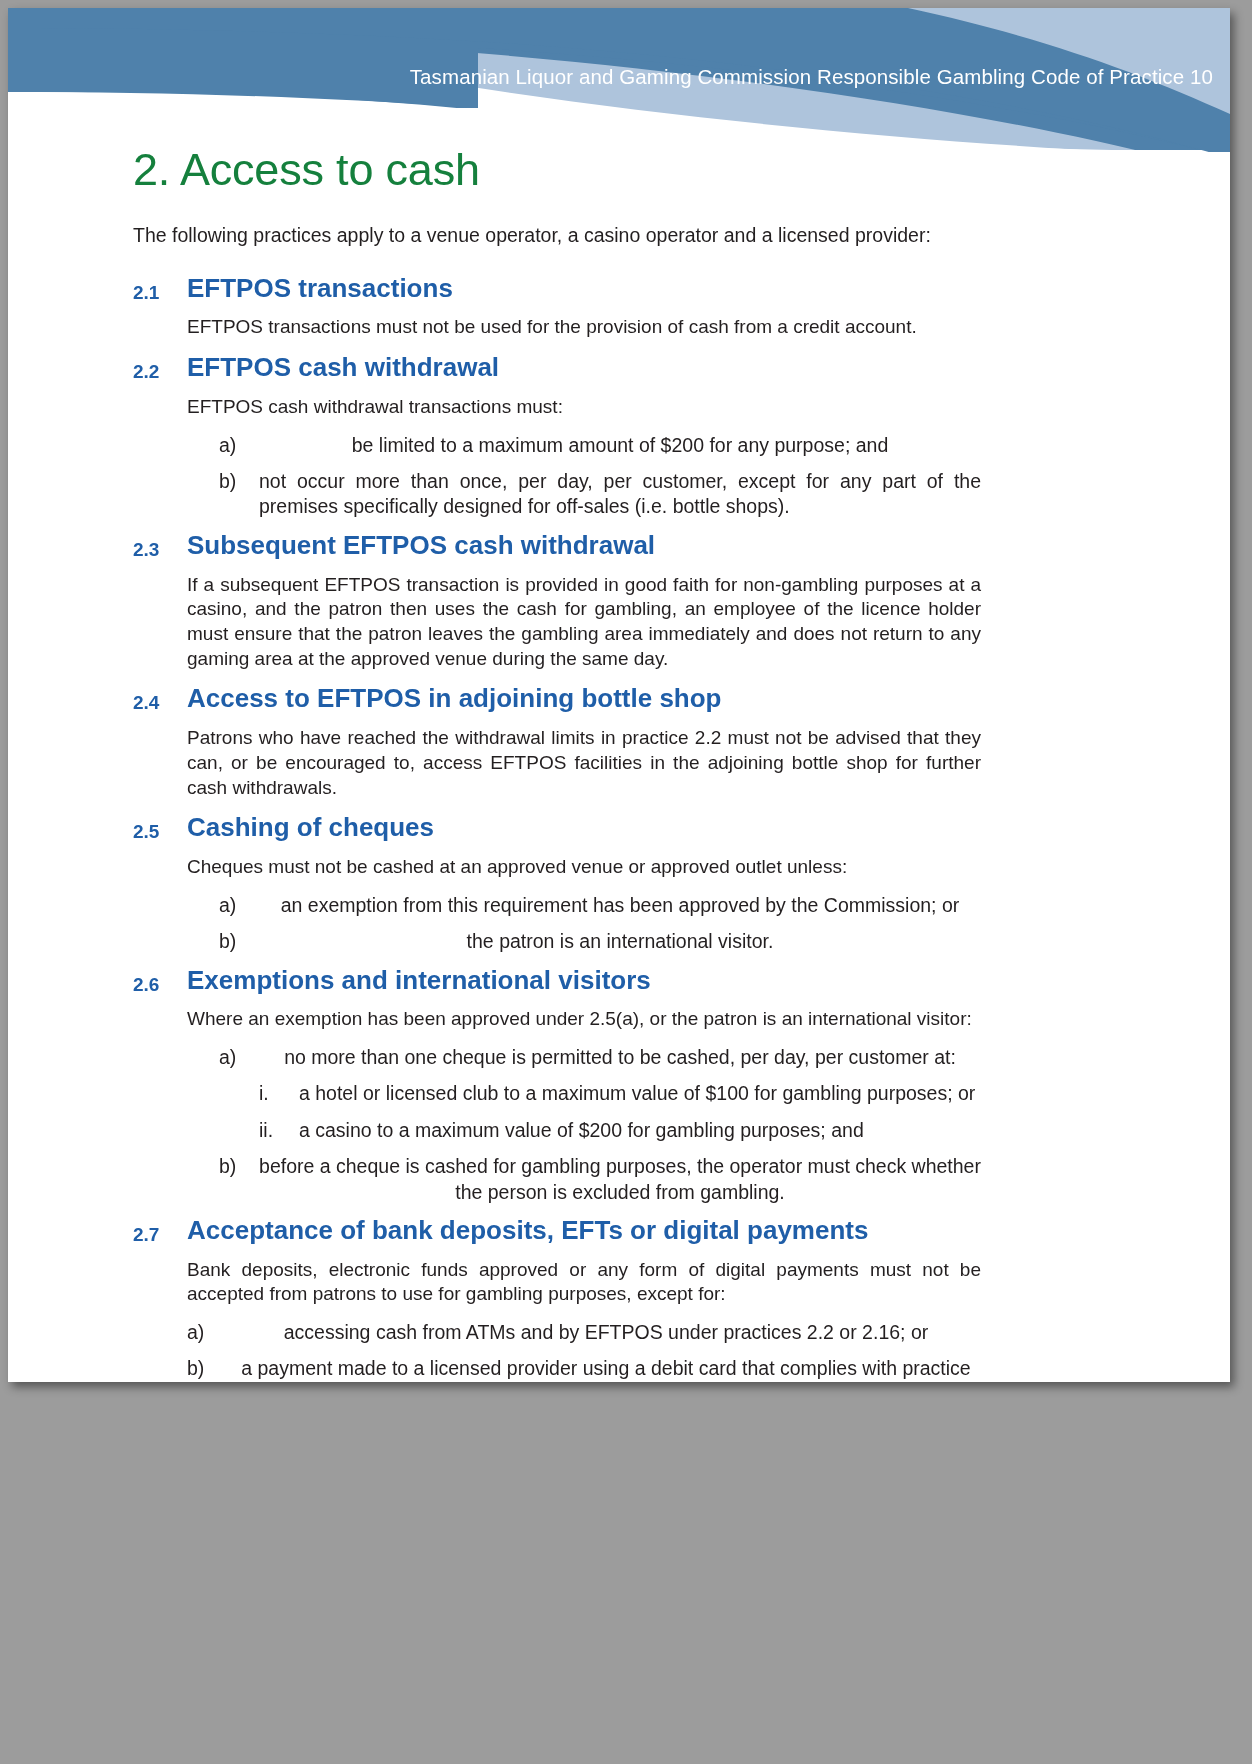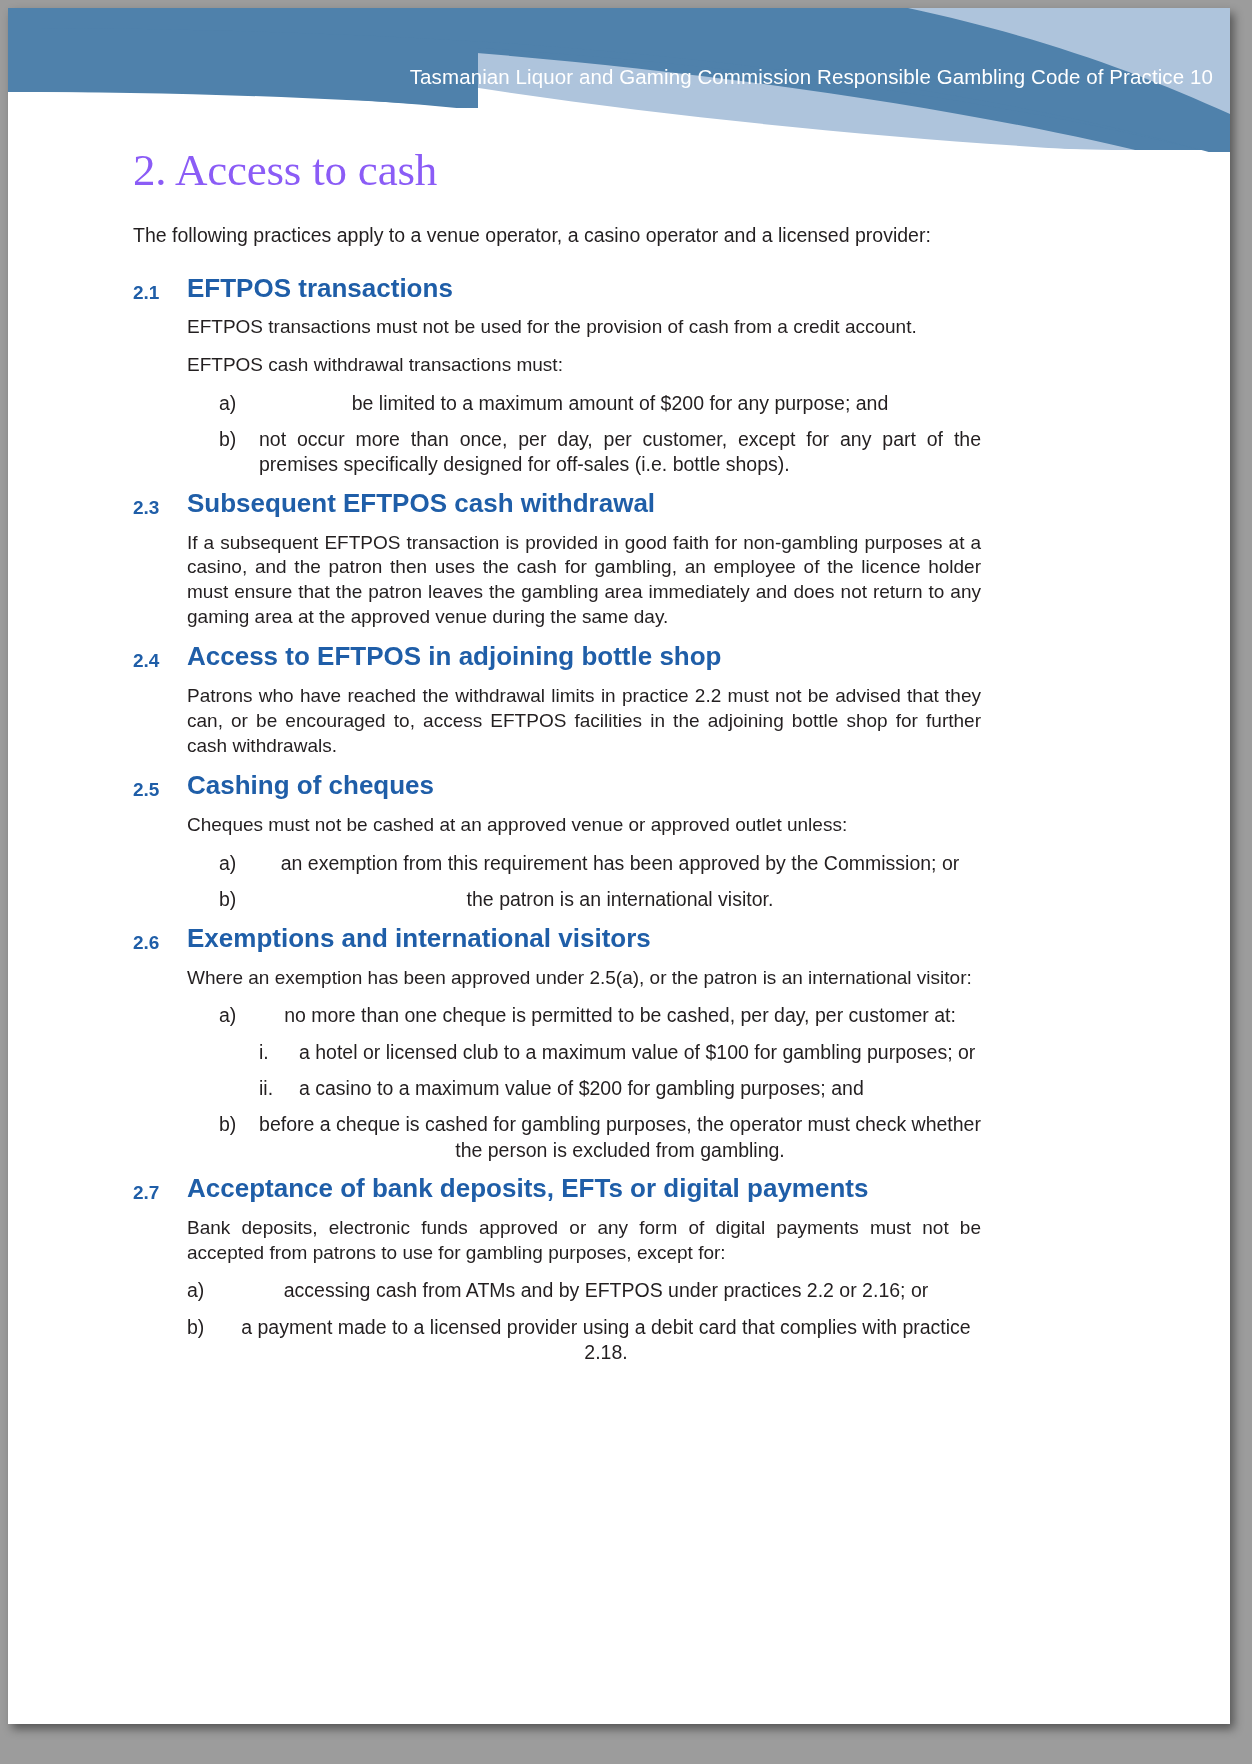--- a/index.html
+++ b/index.html
@@ -12,21 +12,21 @@
     height: 1764px;
     font-family: "Liberation Sans", sans-serif;
     overflow: hidden;
   }
 
   .page {
     position: absolute;
     left: 8px;
     top: 8px;
     width: 1222px;
-    height: 1716px;
+    height: 1374px;
     background: #ffffff;
     box-shadow: 4px 5px 9px rgba(0,0,0,0.45);
     overflow: hidden;
   }
 
   
   .banner {
     position: absolute;
     left: 0;
     top: 0;
@@ -54,26 +54,25 @@
     position: absolute;
     left: 0;
     top: 0;
     width: 1222px;
   }
 
   .doc-title {
     position: absolute;
     left: 125px;
     top: 136px;
-    color: #8b5cf6;
+    color: #15803d;
     font-size: 45px;
     font-weight: normal;
     letter-spacing: -0.2px;
     margin: 0;
-    font-family: Liberation Serif, serif;
   }
 
   .body-area {
     position: absolute;
     left: 125px;
     top: 218px;
     width: 848px;
   }
 
   .intro {
@@ -199,20 +198,24 @@
     <div class="body-area">
 
       <p class="intro">The following practices apply to a venue operator, a casino operator and a licensed provider:</p>
 
       <div class="sec">
         <span class="sec-num">2.1</span>
         <span class="sec-title">EFTPOS transactions</span>
       </div>
       <p class="para">EFTPOS transactions must not be used for the provision of cash from a credit account.</p>
 
+      <div class="sec">
+        <span class="sec-num">2.2</span>
+        <span class="sec-title">EFTPOS cash withdrawal</span>
+      </div>
       <p class="para nojust">EFTPOS cash withdrawal transactions must:</p>
       <div class="item">
         <span class="item-mark">a)</span>
         <span class="item-text nojust">be limited to a maximum amount of $200 for any purpose; and</span>
       </div>
       <div class="item">
         <span class="item-mark">b)</span>
         <span class="item-text">not occur more than once, per day, per customer, except for any part of the premises specifically designed for off-sales (i.e. bottle shops).</span>
       </div>
 

